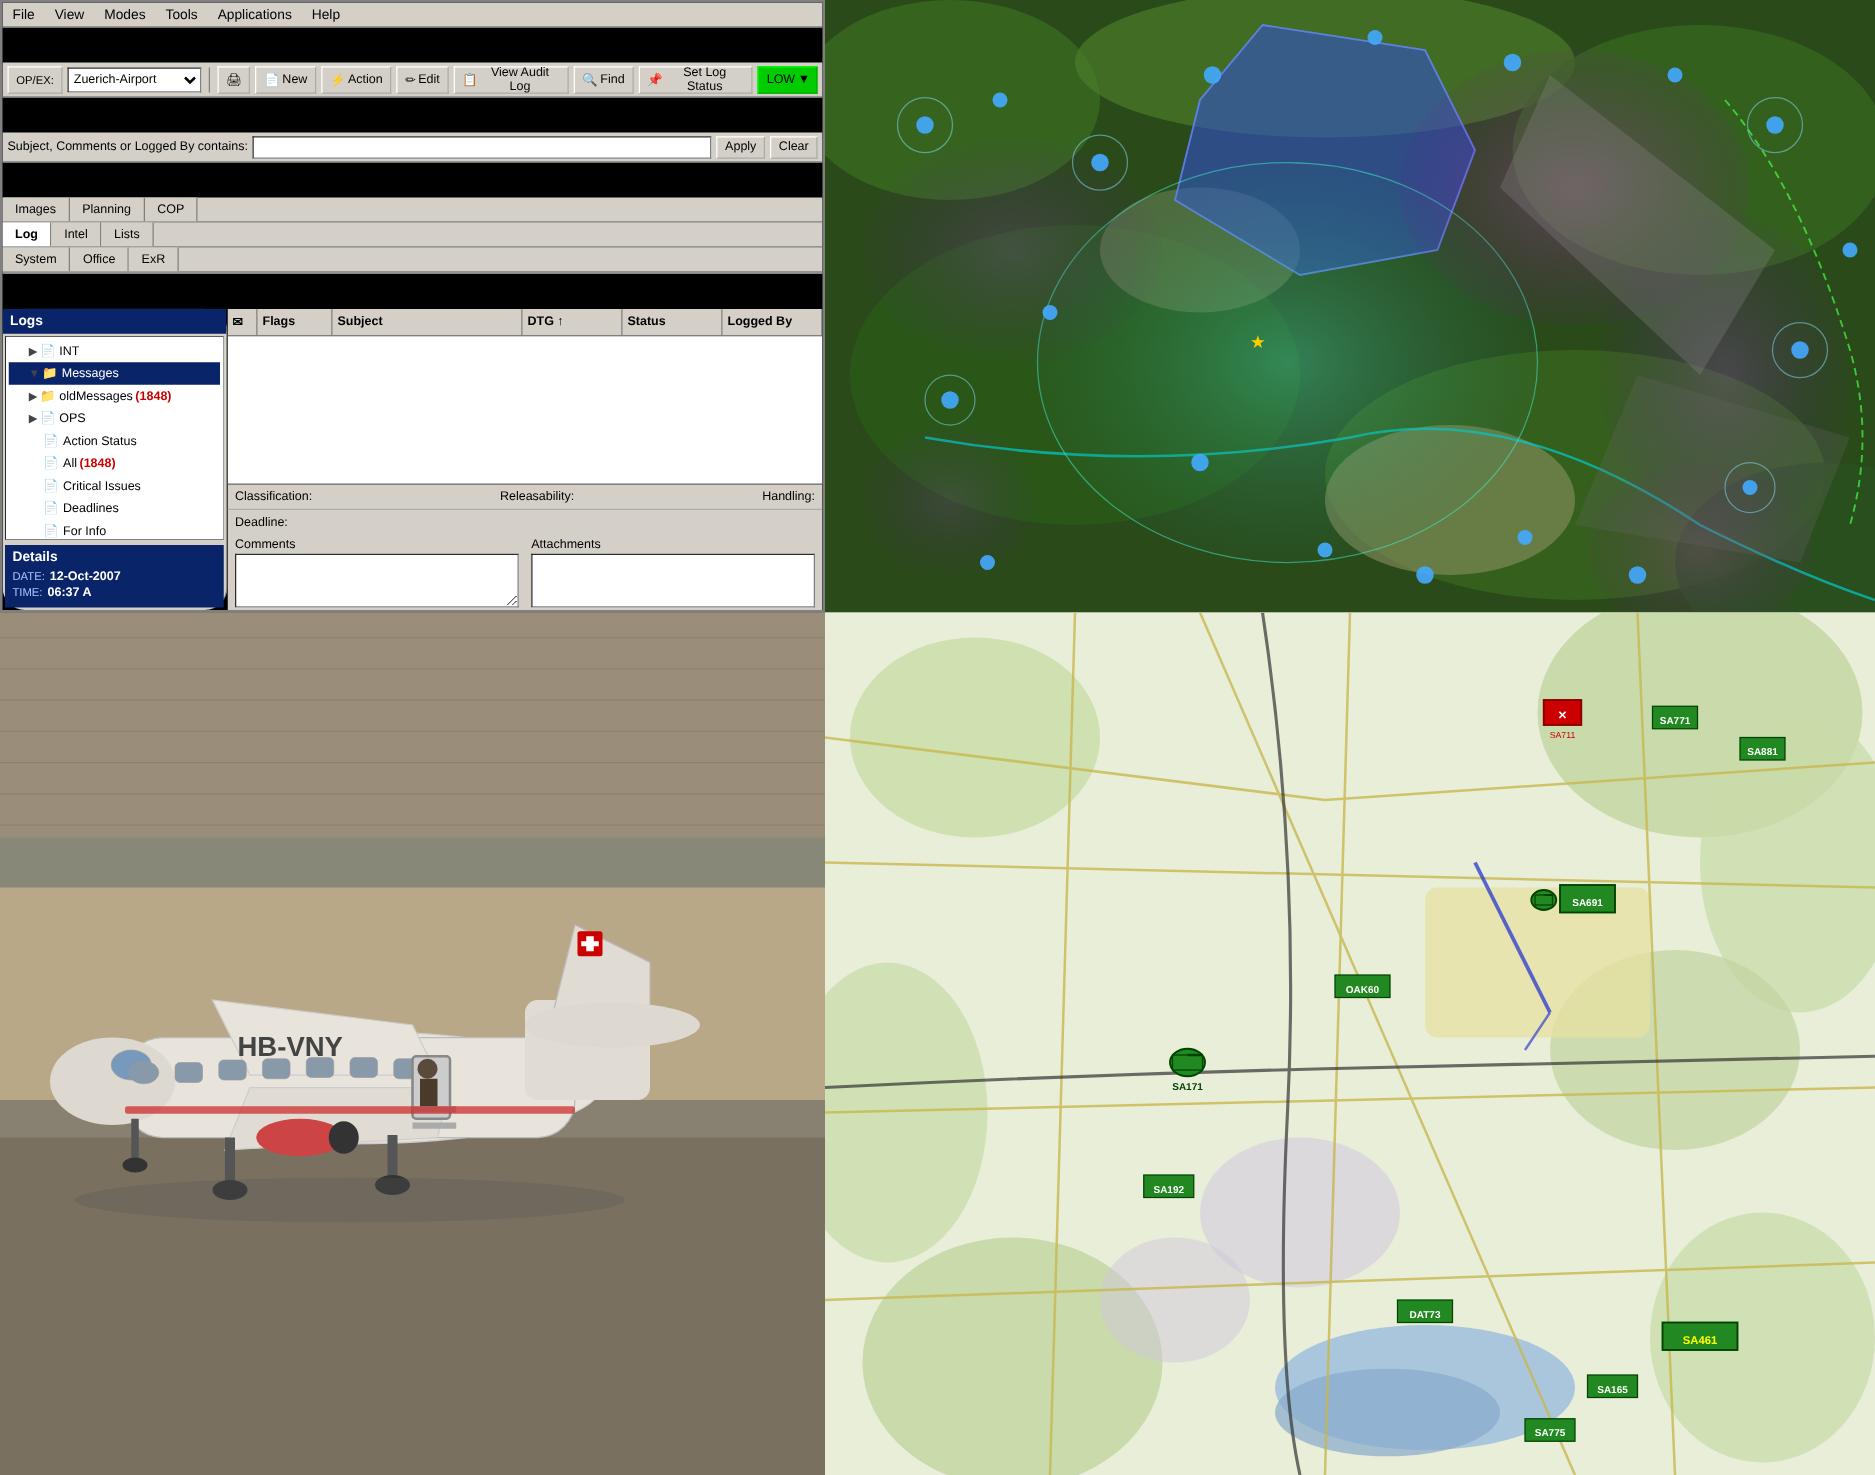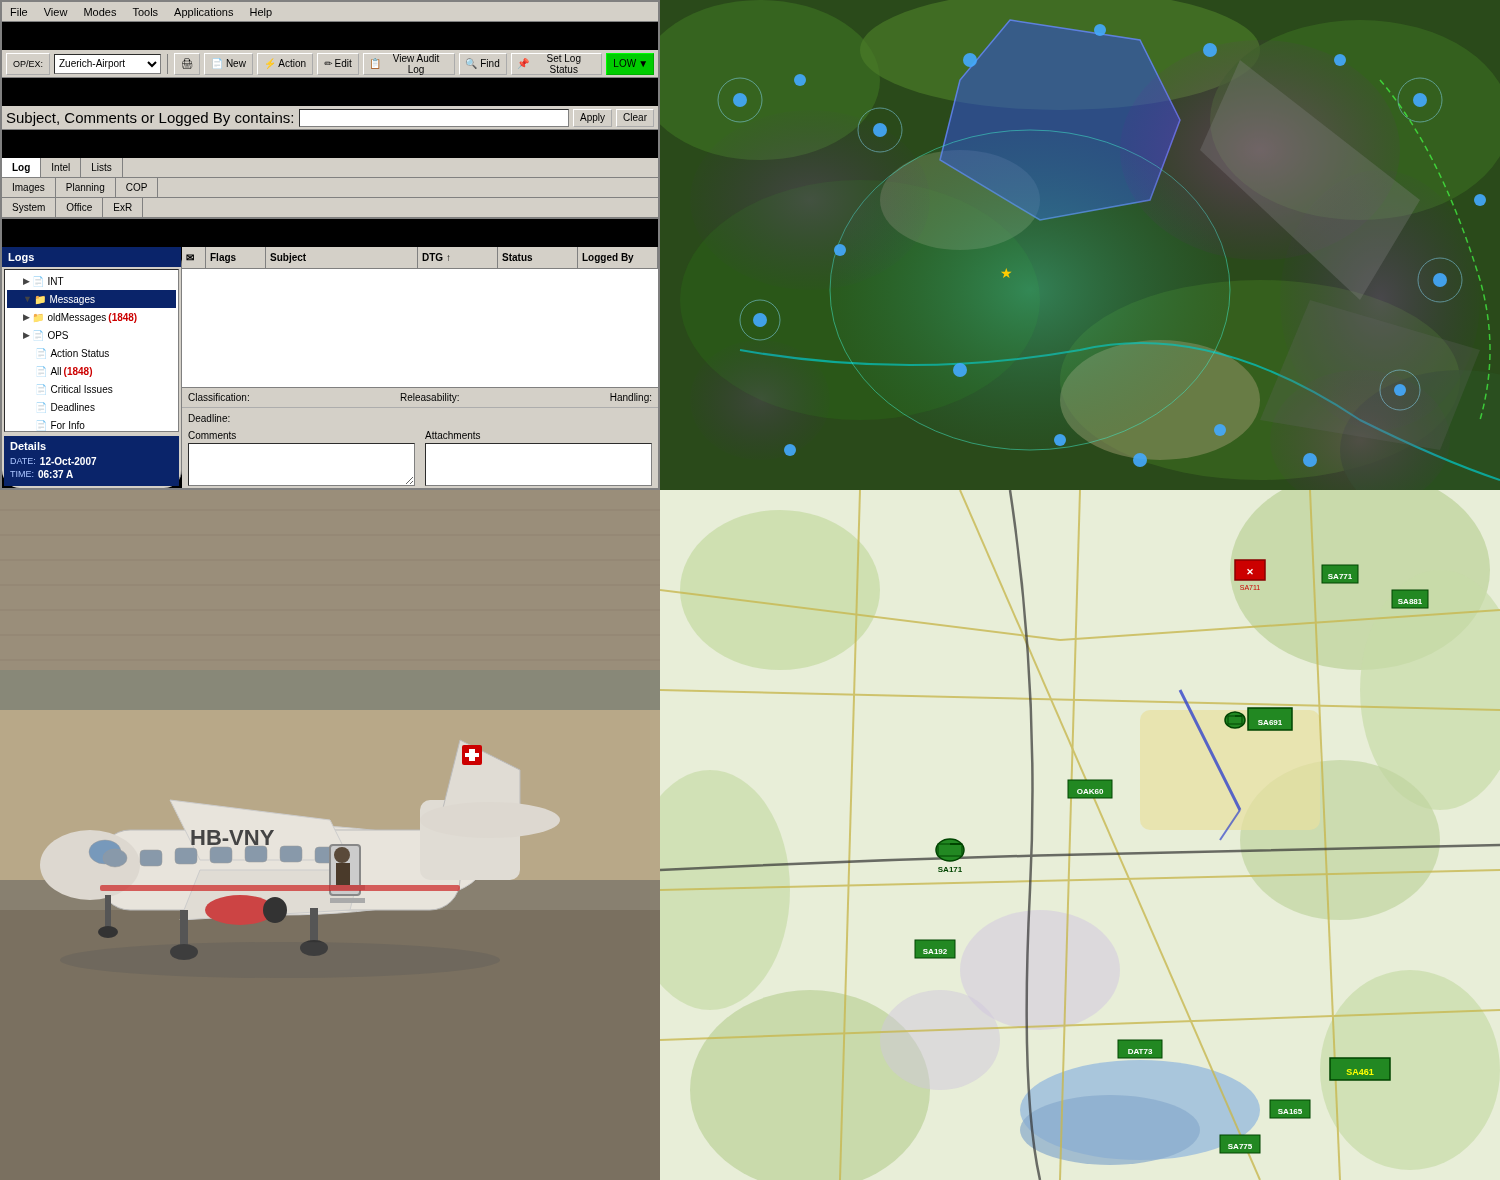--- a/index.html
+++ b/index.html
@@ -87,21 +87,21 @@
     
     .search-bar {
       display: flex;
       align-items: center;
       height: 24px;
       background: #d4d0c8;
       border-bottom: 1px solid #808080;
       padding: 2px 4px;
       gap: 4px;
     }
-    .search-label { font-size: 15px; white-space: nowrap; }
+    .search-label { font-size: 10px; white-space: nowrap; }
     .search-input {
       flex: 1;
       height: 18px;
       border: 1px inset #808080;
       background: #fff;
       font-size: 10px;
     }
     .search-btn {
       height: 18px;
       font-size: 10px;
@@ -367,28 +367,28 @@
 
     <div class="search-bar">
       <label class="search-label">Subject, Comments or Logged By contains:</label>
       <input class="search-input" type="text" style="">
       <button class="search-btn">Apply</button>
       <button class="search-btn">Clear</button>
     </div>
 
     <div class="nav-tabs">
       <div class="tab-row">
+        <div class="tab">Images</div>
+        <div class="tab">Planning</div>
+        <div class="tab">COP</div>
+      </div>
+      <div class="tab-row">
         <div class="tab active">Log</div>
         <div class="tab">Intel</div>
         <div class="tab">Lists</div>
-      </div>
-      <div class="tab-row">
-        <div class="tab">Images</div>
-        <div class="tab">Planning</div>
-        <div class="tab">COP</div>
       </div>
       <div class="tab-row">
         <div class="tab">System</div>
         <div class="tab">Office</div>
         <div class="tab">ExR</div>
       </div>
     </div>
 
     <div class="main-content">
 

